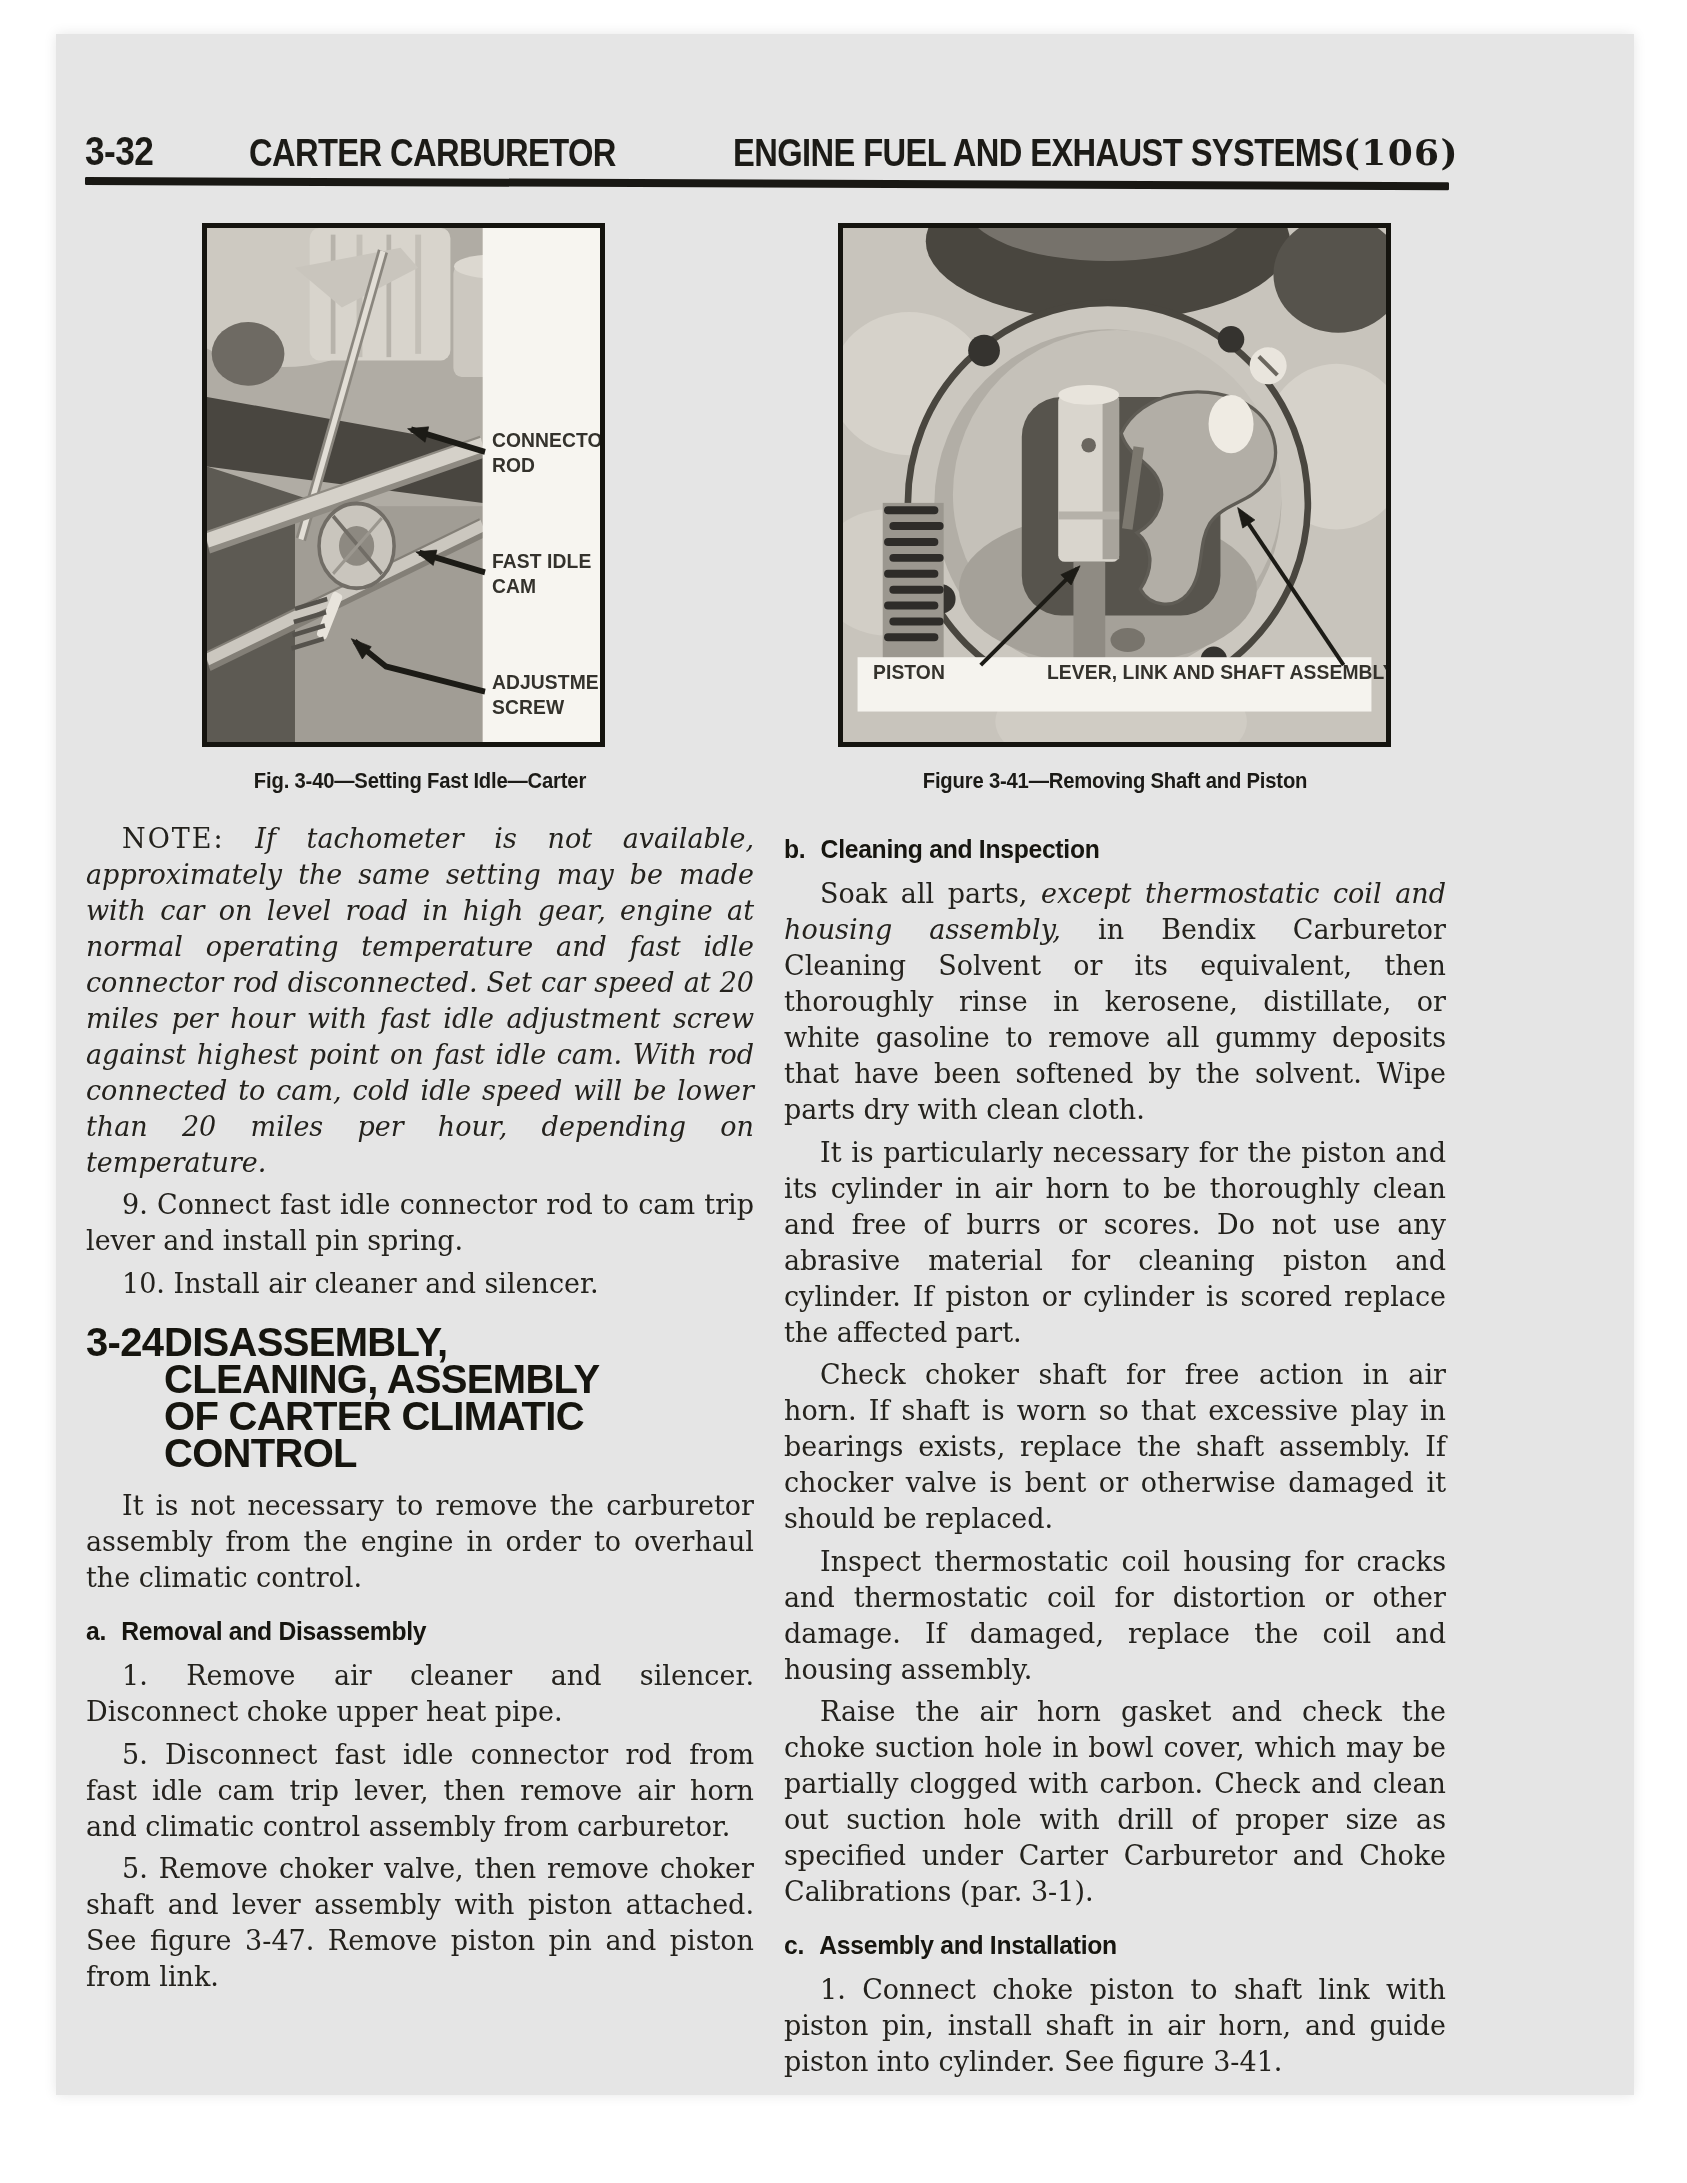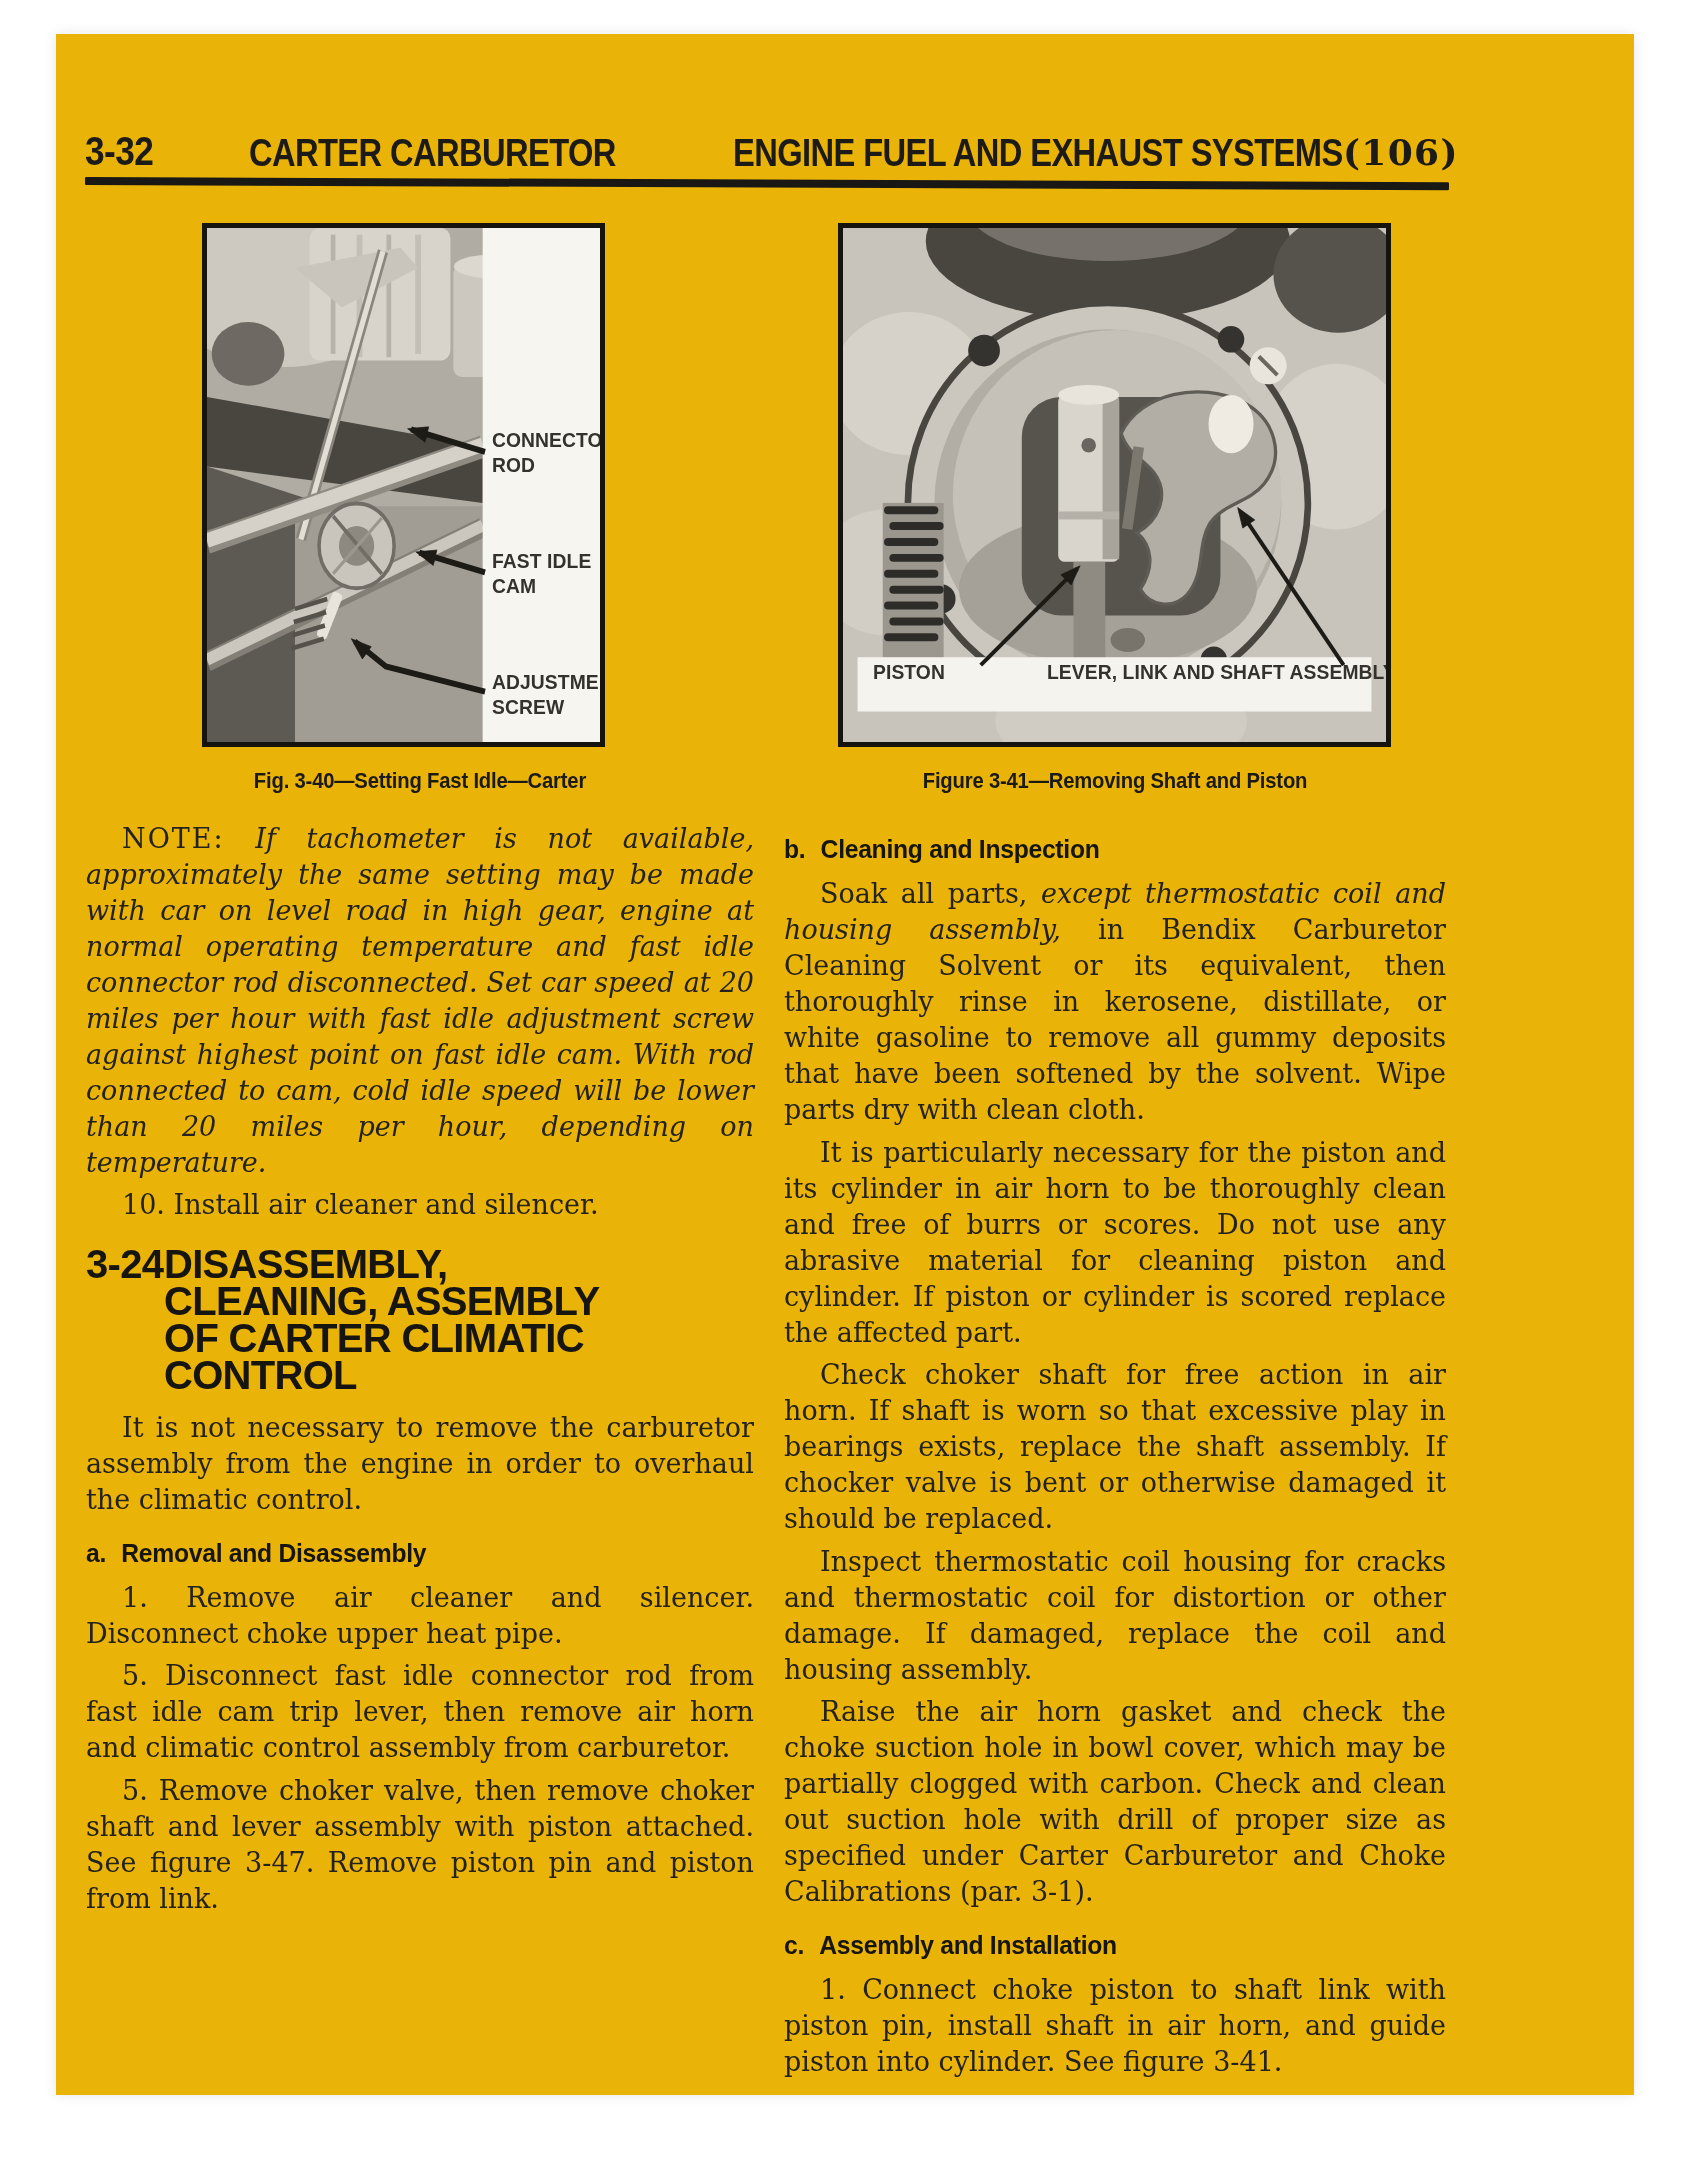--- a/index.html
+++ b/index.html
@@ -1,21 +1,21 @@
 <!DOCTYPE html>
 <html style="font-size:10.6px"><head>
 <meta charset="utf-8">
 <style>
   * { margin:0; padding:0; box-sizing:border-box; }
   html,body { width:1687px; height:2183px; }
   body { background:#ffffff; font-family:"DejaVu Serif", serif; position:relative; overflow:hidden; }
 
   .page {
     position:absolute; left:56px; top:34px; width:1578px; height:2061px;
-    background:#eab308;
+    background:#e5e5e5;
     box-shadow: 0 0 12px rgba(0,0,0,0.10);
   }
 
   
   .hdr-item { position:absolute; white-space:nowrap; color:#1c1b17;
     font-family:"Liberation Sans", sans-serif; font-weight:bold; }
   .hdr-gothic { font-size:38px; line-height:40px; letter-spacing:-0.7px;
     transform:scaleX(0.86); transform-origin:left bottom; }
   #h-code   { left:29px;  top:97px; font-size:41px; }
   #h-left   { left:193px; top:99px; }
@@ -125,20 +125,21 @@
       <div class="fig-label" id="fl-connector">CONNECTOR ROD</div>
       <div class="fig-label" id="fl-cam">FAST IDLE CAM</div>
       <div class="fig-label" id="fl-screw">ADJUSTMENT SCREW</div>
     </div>
     <span class="caption">Fig. 3-40—Setting Fast Idle—Carter</span>
 
     <div style="height:26.5px"></div>
 
     <p class="bodyp italicp"><span class="note-label">NOTE:</span><span> If tachometer is not available, approximately the same setting may be made with car on level road in high gear, engine at normal operating temperature and fast idle connector rod disconnected. Set car speed at 20 miles per hour with fast idle adjustment screw against highest point on fast idle cam. With rod connected to cam, cold idle speed will be lower than 20 miles per hour, depending on temperature.</span></p>
 
+    <p class="bodyp">9. Connect fast idle connector rod to cam trip lever and install pin spring.</p>
     <p class="bodyp">10. Install air cleaner and silencer.</p>
 
     <div class="sechead">
       <span class="num">3-24</span>
       <span class="title">DISASSEMBLY, CLEANING, ASSEMBLY OF CARTER CLIMATIC CONTROL</span>
     </div>
 
     <p class="bodyp">It is not necessary to remove the carburetor assembly from the engine in order to overhaul the climatic control.</p>
 
     <div class="subhead">

